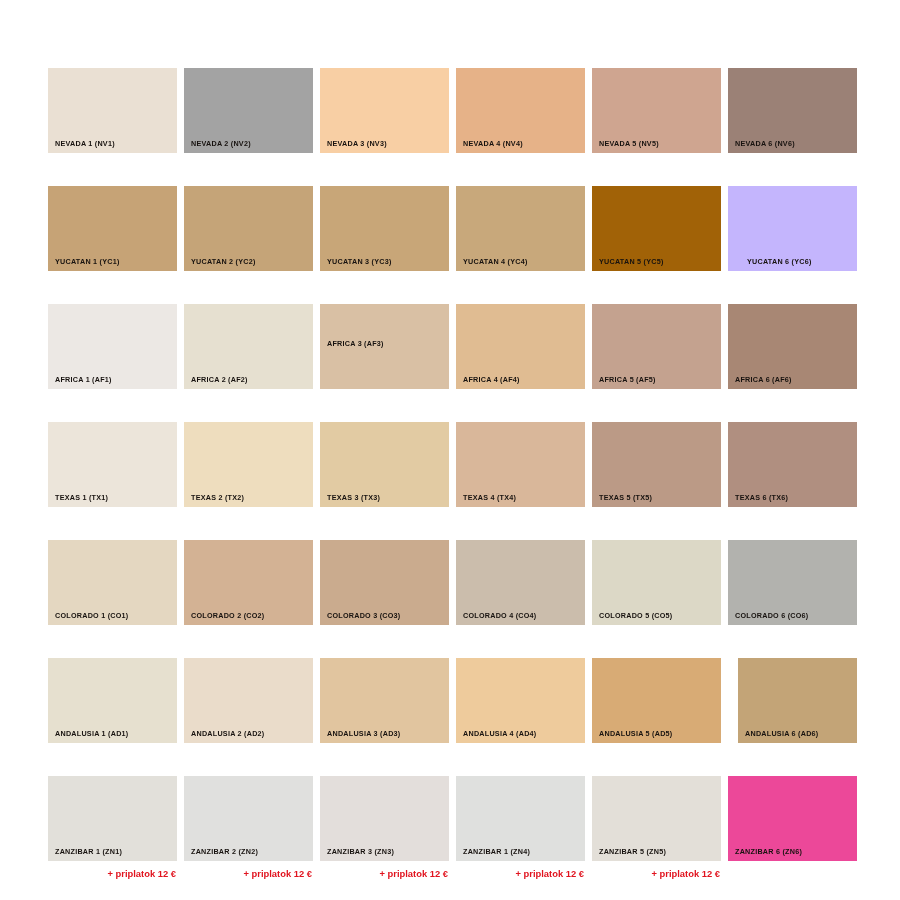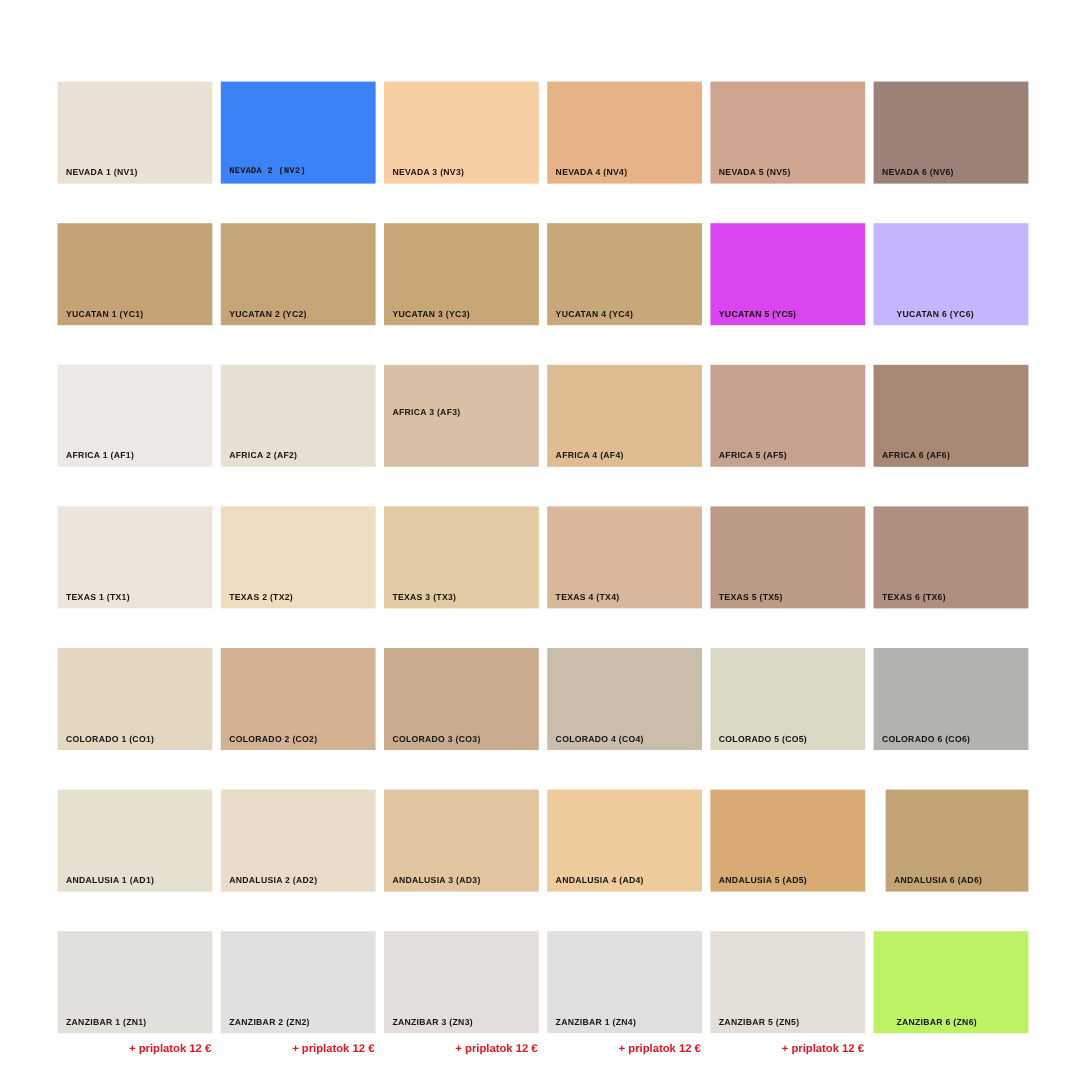--- a/index.html
+++ b/index.html
@@ -75,21 +75,21 @@
 
 <div id="swatch-chart">
     <div class="swatch-row">
       <div class="swatch-cell">
         <div class="swatch-chip" style="background: rgb(234, 224, 211);">
           <div class="swatch-label">NEVADA 1 (NV1)</div>
         </div>
         <div class="swatch-surcharge is-empty"></div>
       </div>
       <div class="swatch-cell">
-        <div class="swatch-chip" style="background: #3b82f6; font-family: Liberation Mono, monospace;">
+        <div class="swatch-chip" style="background: #a3a3a3;">
           <div class="swatch-label">NEVADA 2 (NV2)</div>
         </div>
         <div class="swatch-surcharge is-empty"></div>
       </div>
       <div class="swatch-cell">
         <div class="swatch-chip" style="background: rgb(248, 207, 164);">
           <div class="swatch-label">NEVADA 3 (NV3)</div>
         </div>
         <div class="swatch-surcharge is-empty"></div>
       </div>
@@ -131,21 +131,21 @@
         </div>
         <div class="swatch-surcharge is-empty"></div>
       </div>
       <div class="swatch-cell">
         <div class="swatch-chip" style="background: rgb(200, 168, 123);">
           <div class="swatch-label">YUCATAN 4 (YC4)</div>
         </div>
         <div class="swatch-surcharge is-empty"></div>
       </div>
       <div class="swatch-cell">
-        <div class="swatch-chip" style="background: #d946ef;">
+        <div class="swatch-chip" style="background: #a16207;">
           <div class="swatch-label">YUCATAN 5 (YC5)</div>
         </div>
         <div class="swatch-surcharge is-empty"></div>
       </div>
       <div class="swatch-cell">
         <div class="swatch-chip" style="background: #c4b5fd; padding-left: 12px;">
           <div class="swatch-label">YUCATAN 6 (YC6)</div>
         </div>
         <div class="swatch-surcharge is-empty"></div>
       </div>
@@ -327,19 +327,19 @@
         </div>
         <div class="swatch-surcharge">+ priplatok 12 €</div>
       </div>
       <div class="swatch-cell">
         <div class="swatch-chip" style="background: rgb(227, 223, 216);">
           <div class="swatch-label">ZANZIBAR 5 (ZN5)</div>
         </div>
         <div class="swatch-surcharge">+ priplatok 12 €</div>
       </div>
       <div class="swatch-cell">
-        <div class="swatch-chip" style="background: #bef264; padding-left: 12px;">
+        <div class="swatch-chip" style="background: #ec4899;">
           <div class="swatch-label">ZANZIBAR 6 (ZN6)</div>
         </div>
         <div class="swatch-surcharge is-empty"></div>
       </div>
     </div>
   </div>
 
 </body></html>

